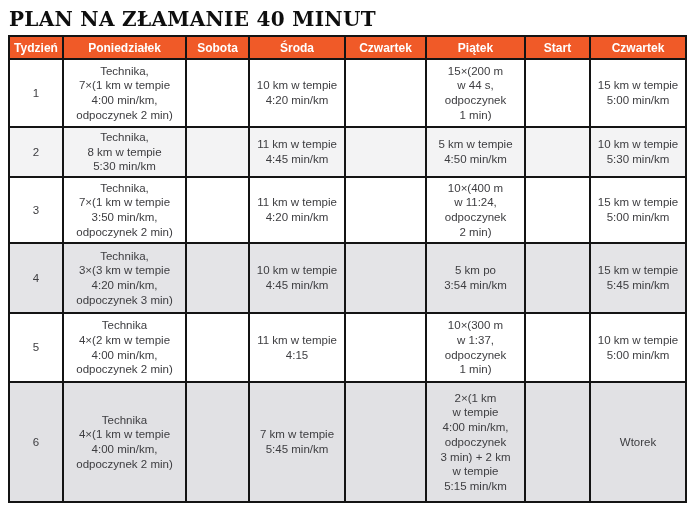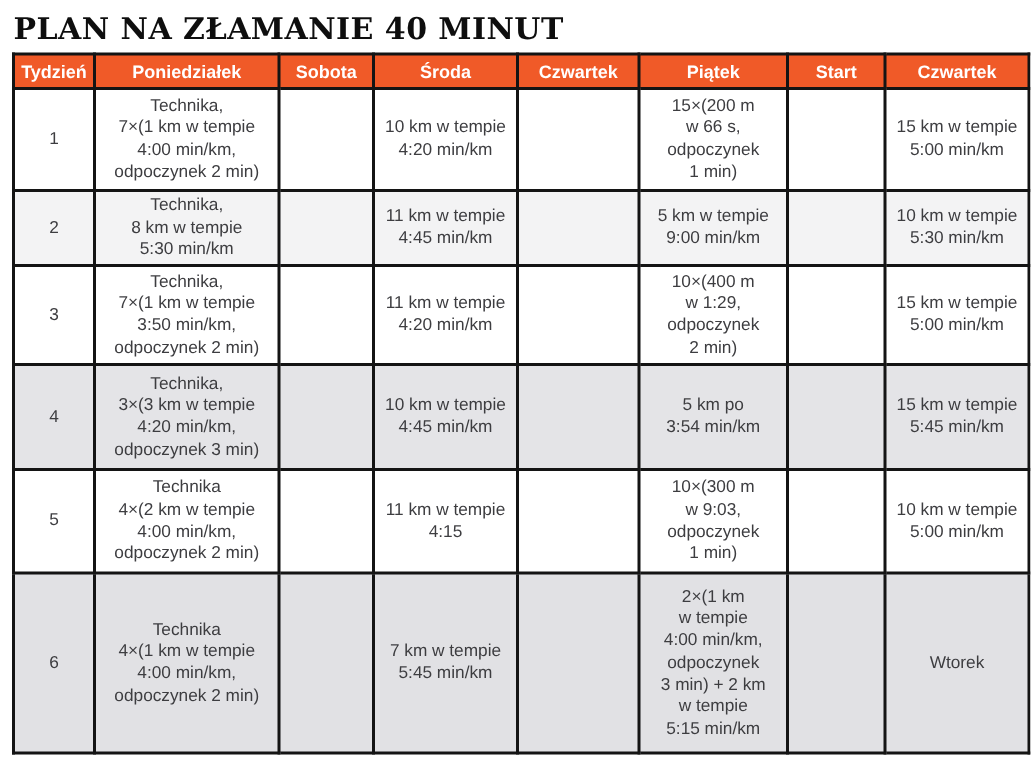--- a/index.html
+++ b/index.html
@@ -102,54 +102,54 @@
       <td class="week-cell">1</td>
       <td>Technika,
 7×(1 km w tempie
 4:00 min/km,
 odpoczynek 2 min)</td>
       <td></td>
       <td>10 km w tempie
 4:20 min/km</td>
       <td></td>
       <td>15×(200 m
-w 66 s,
+w 44 s,
 odpoczynek
 1 min)</td>
       <td></td>
       <td>15 km w tempie
 5:00 min/km</td>
     </tr>
     <tr style="background-color: rgb(243, 243, 244);">
       <td class="week-cell">2</td>
       <td>Technika,
 8 km w tempie
 5:30 min/km</td>
       <td></td>
       <td>11 km w tempie
 4:45 min/km</td>
       <td></td>
       <td>5 km w tempie
-9:00 min/km</td>
+4:50 min/km</td>
       <td></td>
       <td>10 km w tempie
 5:30 min/km</td>
     </tr>
     <tr style="background-color: rgb(255, 255, 255);">
       <td class="week-cell">3</td>
       <td>Technika,
 7×(1 km w tempie
 3:50 min/km,
 odpoczynek 2 min)</td>
       <td></td>
       <td>11 km w tempie
 4:20 min/km</td>
       <td></td>
       <td>10×(400 m
-w 1:29,
+w 11:24,
 odpoczynek
 2 min)</td>
       <td></td>
       <td>15 km w tempie
 5:00 min/km</td>
     </tr>
     <tr style="background-color: rgb(228, 228, 231);">
       <td class="week-cell">4</td>
       <td>Technika,
 3×(3 km w tempie
@@ -169,21 +169,21 @@
       <td class="week-cell">5</td>
       <td>Technika
 4×(2 km w tempie
 4:00 min/km,
 odpoczynek 2 min)</td>
       <td></td>
       <td>11 km w tempie
 4:15</td>
       <td></td>
       <td>10×(300 m
-w 9:03,
+w 1:37,
 odpoczynek
 1 min)</td>
       <td></td>
       <td>10 km w tempie
 5:00 min/km</td>
     </tr>
     <tr style="background-color: rgb(225, 225, 228);">
       <td class="week-cell">6</td>
       <td>Technika
 4×(1 km w tempie

